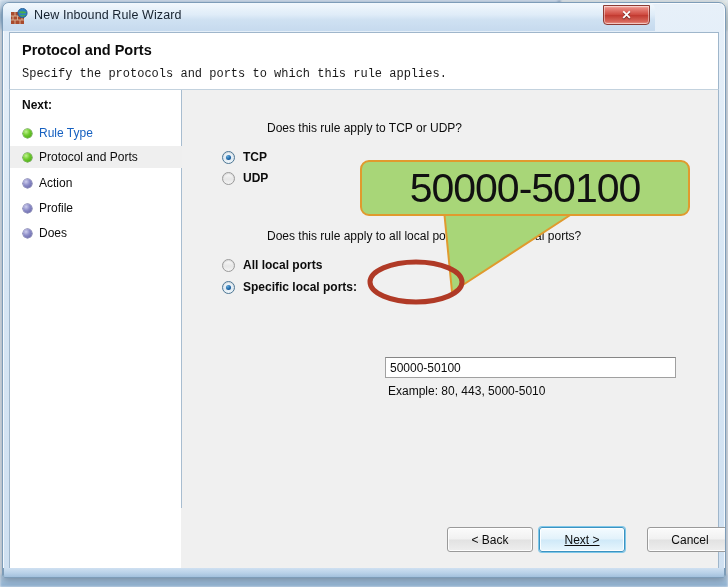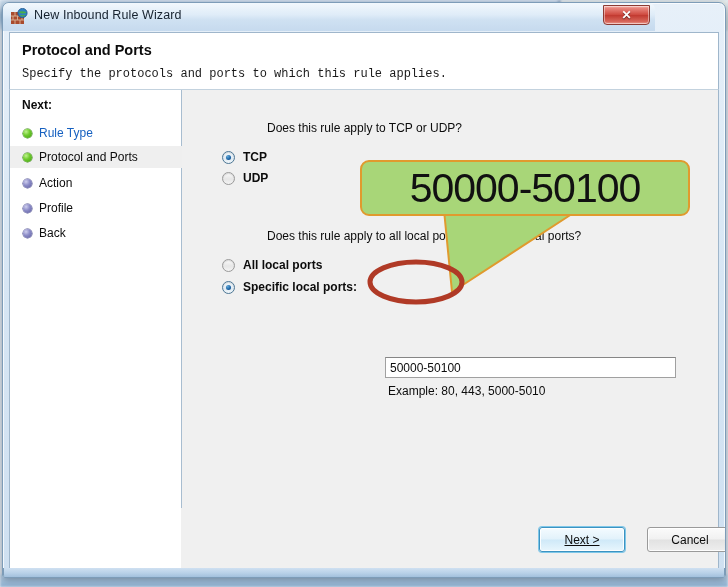--- a/index.html
+++ b/index.html
@@ -450,21 +450,21 @@
         <span class="label">Action</span>
       </div>
 
       <div class="step" style="top:107px;">
         <span class="bullet purple"></span>
         <span class="label">Profile</span>
       </div>
 
       <div class="step" style="top:132px;">
         <span class="bullet purple"></span>
-        <span class="label">Back</span>
+        <span class="label">Does</span>
       </div>
     </div>
 
     <div id="content">
 
       <div class="q-text" style="left:39px; top:31px;">Does this rule apply to TCP or UDP?</div>
 
       <div class="radio-row" style="left:40px; top:60px;">
         <span class="radio checked"></span>
         <span class="radio-label">TCP</span>
@@ -489,20 +489,21 @@
 
       <input id="ports-input" type="text" value="50000-50100" style="">
 
       <div id="example-text">Example: 80, 443, 5000-5010</div>
 
       <div id="learn-link">Learn more about protocol and ports</div>
     </div>
   </div>
 
   <div id="footer">
+    <button class="btn" style="left:266px;">&lt; Back</button>
     <button class="btn default" style="left:358px;">Next &gt;</button>
     <button class="btn" style="left:450px;margin-left:16px;">Cancel</button>
   </div>
 
   <div id="bottom-frame" style="left:0; top:565px; width:722px;"></div>
 </div>
 
 <div id="annotations">
 
   <svg style="position:absolute; left:0; top:0; width:728px; height:587px;" viewBox="0 0 728 587">

